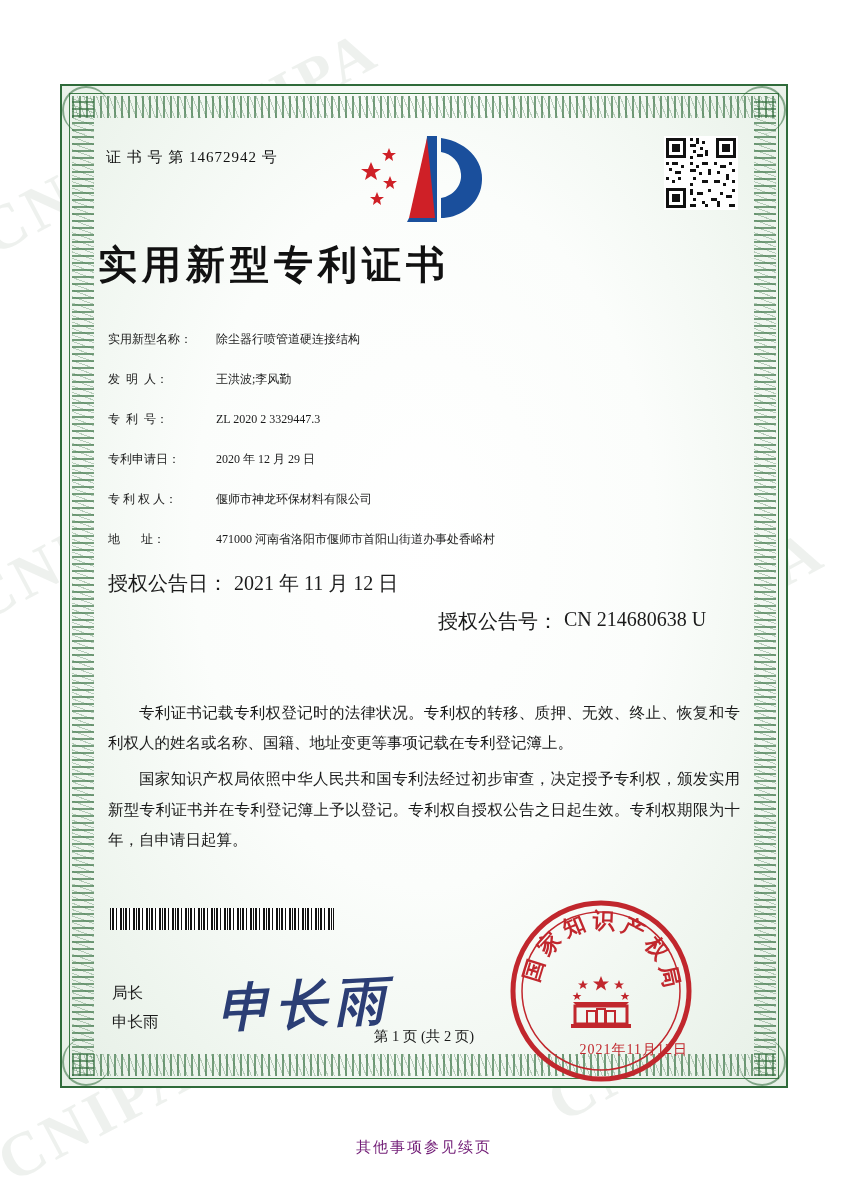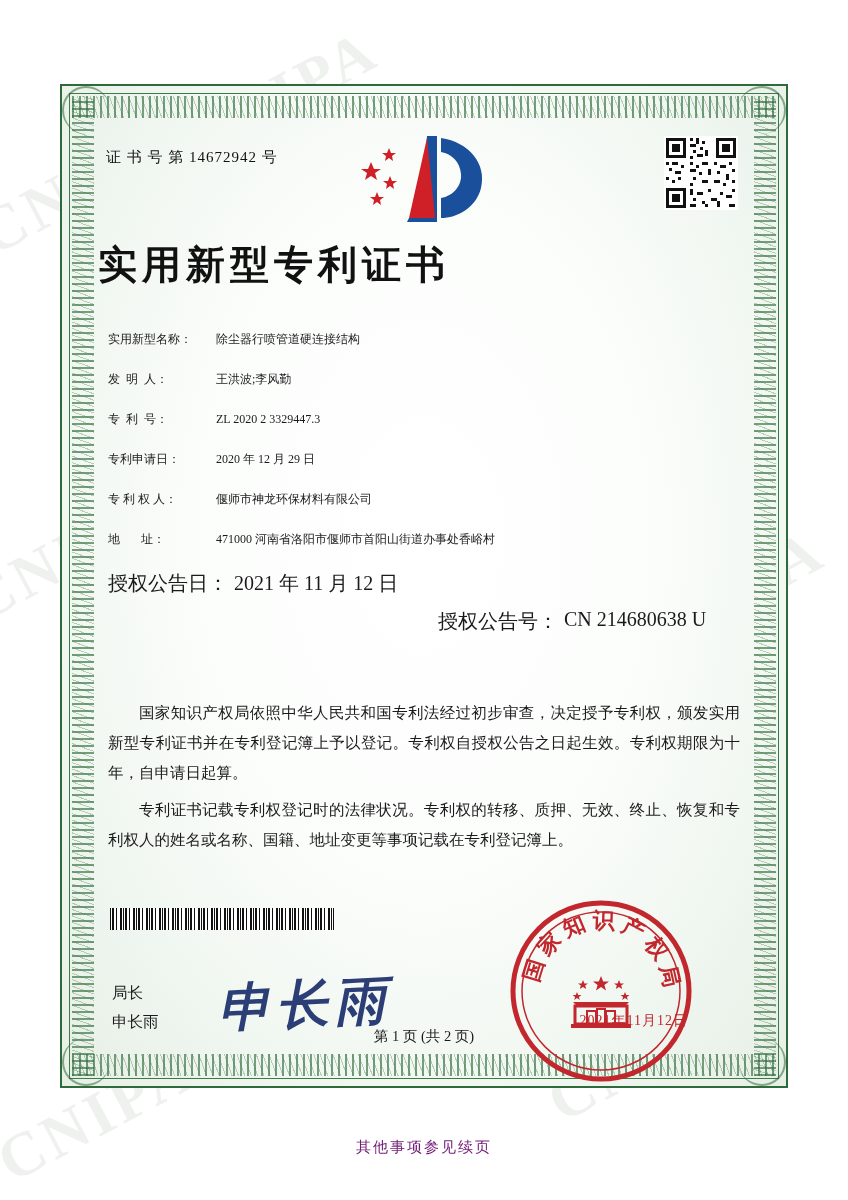--- a/index.html
+++ b/index.html
@@ -146,21 +146,21 @@
     font-style:italic; font-weight:700;
     letter-spacing:6px;
     transform:rotate(-3deg);
     opacity:.92;
   }
   .seal{
     position:absolute; right:56px; top:780px;
     width:186px;height:186px;
   }
   .seal-date{
-    position:absolute; right:62px; top:894px;
+    position:absolute; right:62px; top:923px;
     font-size:14px; color:#c1272d; letter-spacing:1px;text-align:right;
   }
   .page-no{
     position:absolute; left:0; right:0; bottom:12px;
     text-align:center; font-size:14.5px;
   }
   .footer-note{
     position:absolute; left:0; right:0; top:1138px;
     text-align:center;
     font-size:15px; letter-spacing:2px; color:#701a75;
@@ -317,22 +317,22 @@
           <div>2021 年 11 月 12 日</div>
         </div>
         <div class="split-b">
           <div class="lbl2">授权公告号：</div>
           <div>CN 214680638 U</div>
         </div>
       </div>
     </div>
 
     <div class="paras">
+      <p>专利证书记载专利权登记时的法律状况。专利权的转移、质押、无效、终止、恢复和专利权人的姓名或名称、国籍、地址变更等事项记载在专利登记簿上。</p>
       <p>国家知识产权局依照中华人民共和国专利法经过初步审查，决定授予专利权，颁发实用新型专利证书并在专利登记簿上予以登记。专利权自授权公告之日起生效。专利权期限为十年，自申请日起算。</p>
-      <p>专利证书记载专利权登记时的法律状况。专利权的转移、质押、无效、终止、恢复和专利权人的姓名或名称、国籍、地址变更等事项记载在专利登记簿上。</p>
     </div>
 
     <div class="barcode"></div>
 
     <div class="signer">
       <div>局长</div>
       <div>申长雨</div>
     </div>
     <div class="signature">申长雨</div>
 

